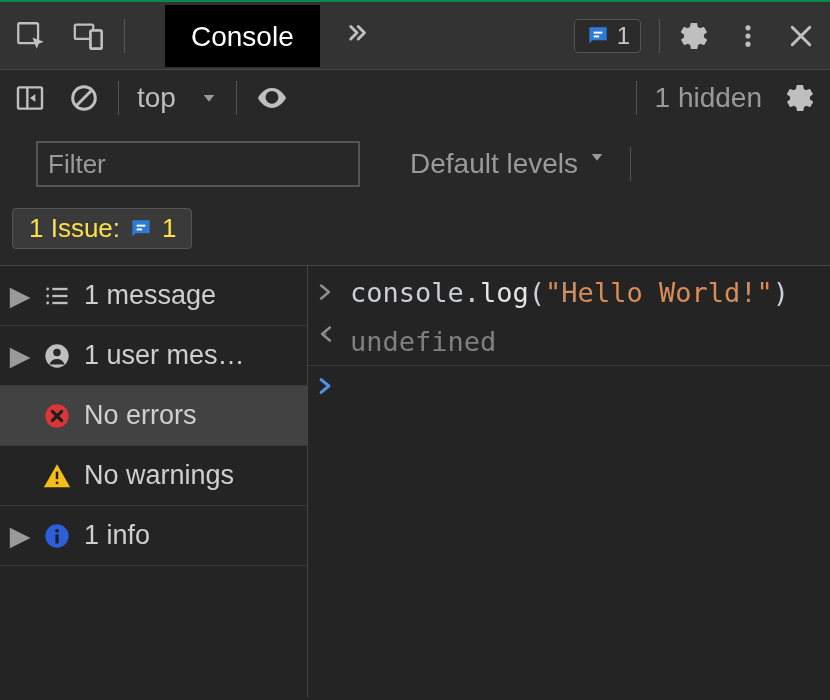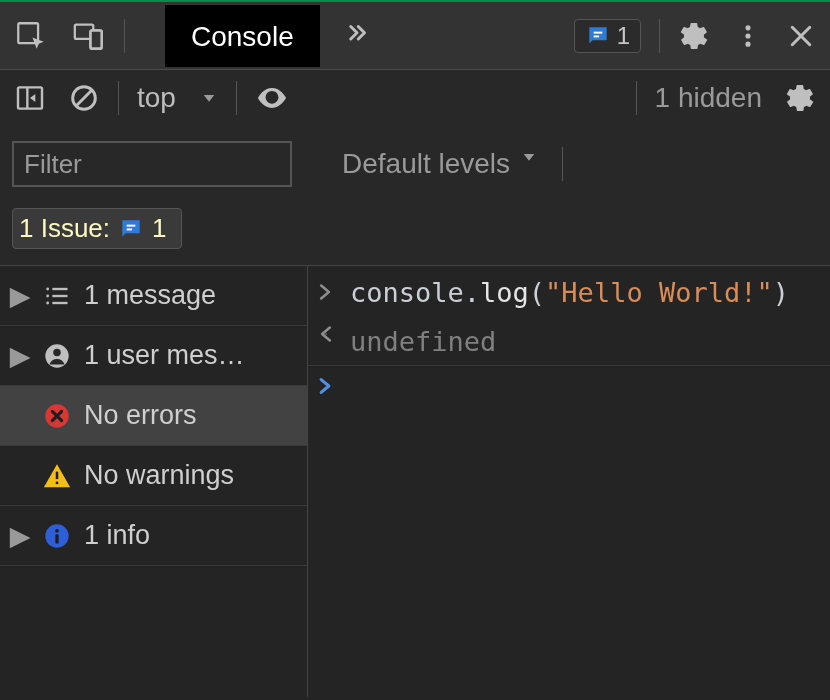--- a/index.html
+++ b/index.html
@@ -38,23 +38,23 @@
     background: #282828;
     padding: 6px 12px 16px 12px;
   }
   .issues-badge {
     display: inline-flex;
     align-items: center;
     gap: 8px;
     border: 1px solid #555;
     border-radius: 4px;
     background: #3a3a3a;
-    padding: 4px 14px 4px 6px;
+    padding: 4px 14px 4px 16px;
     font-size: 26px;
-    color: #fef9c3;
+    color: #fde047;
     cursor: pointer;
   }
   .icon-btn {
     display: inline-flex;
     align-items: center;
     justify-content: center;
     cursor: pointer;
     color: #bfbfbf;
   }
   .sep {
@@ -82,28 +82,29 @@
     align-items: center;
     gap: 6px;
     background: #2b2b2b;
     border: 1px solid #555;
     border-radius: 4px;
     padding: 2px 10px;
     font-size: 24px;
     cursor: pointer;
   }
   .filter-input {
-    width: 280px;
+    width: 324px;
     height: 46px;
     background: transparent;
     border: 2px solid #555;
     color: #9a9a9a;
     font-size: 26px;
     padding: 0 10px;
     outline: none;
+    margin-left: 24px;
   }
   .filter-input::placeholder { color: #9a9a9a; }
   .levels {
     display: flex;
     align-items: flex-start;
     gap: 10px;
     margin-left: 50px;
     color: #9a9a9a;
     font-size: 28px;
     cursor: pointer;

